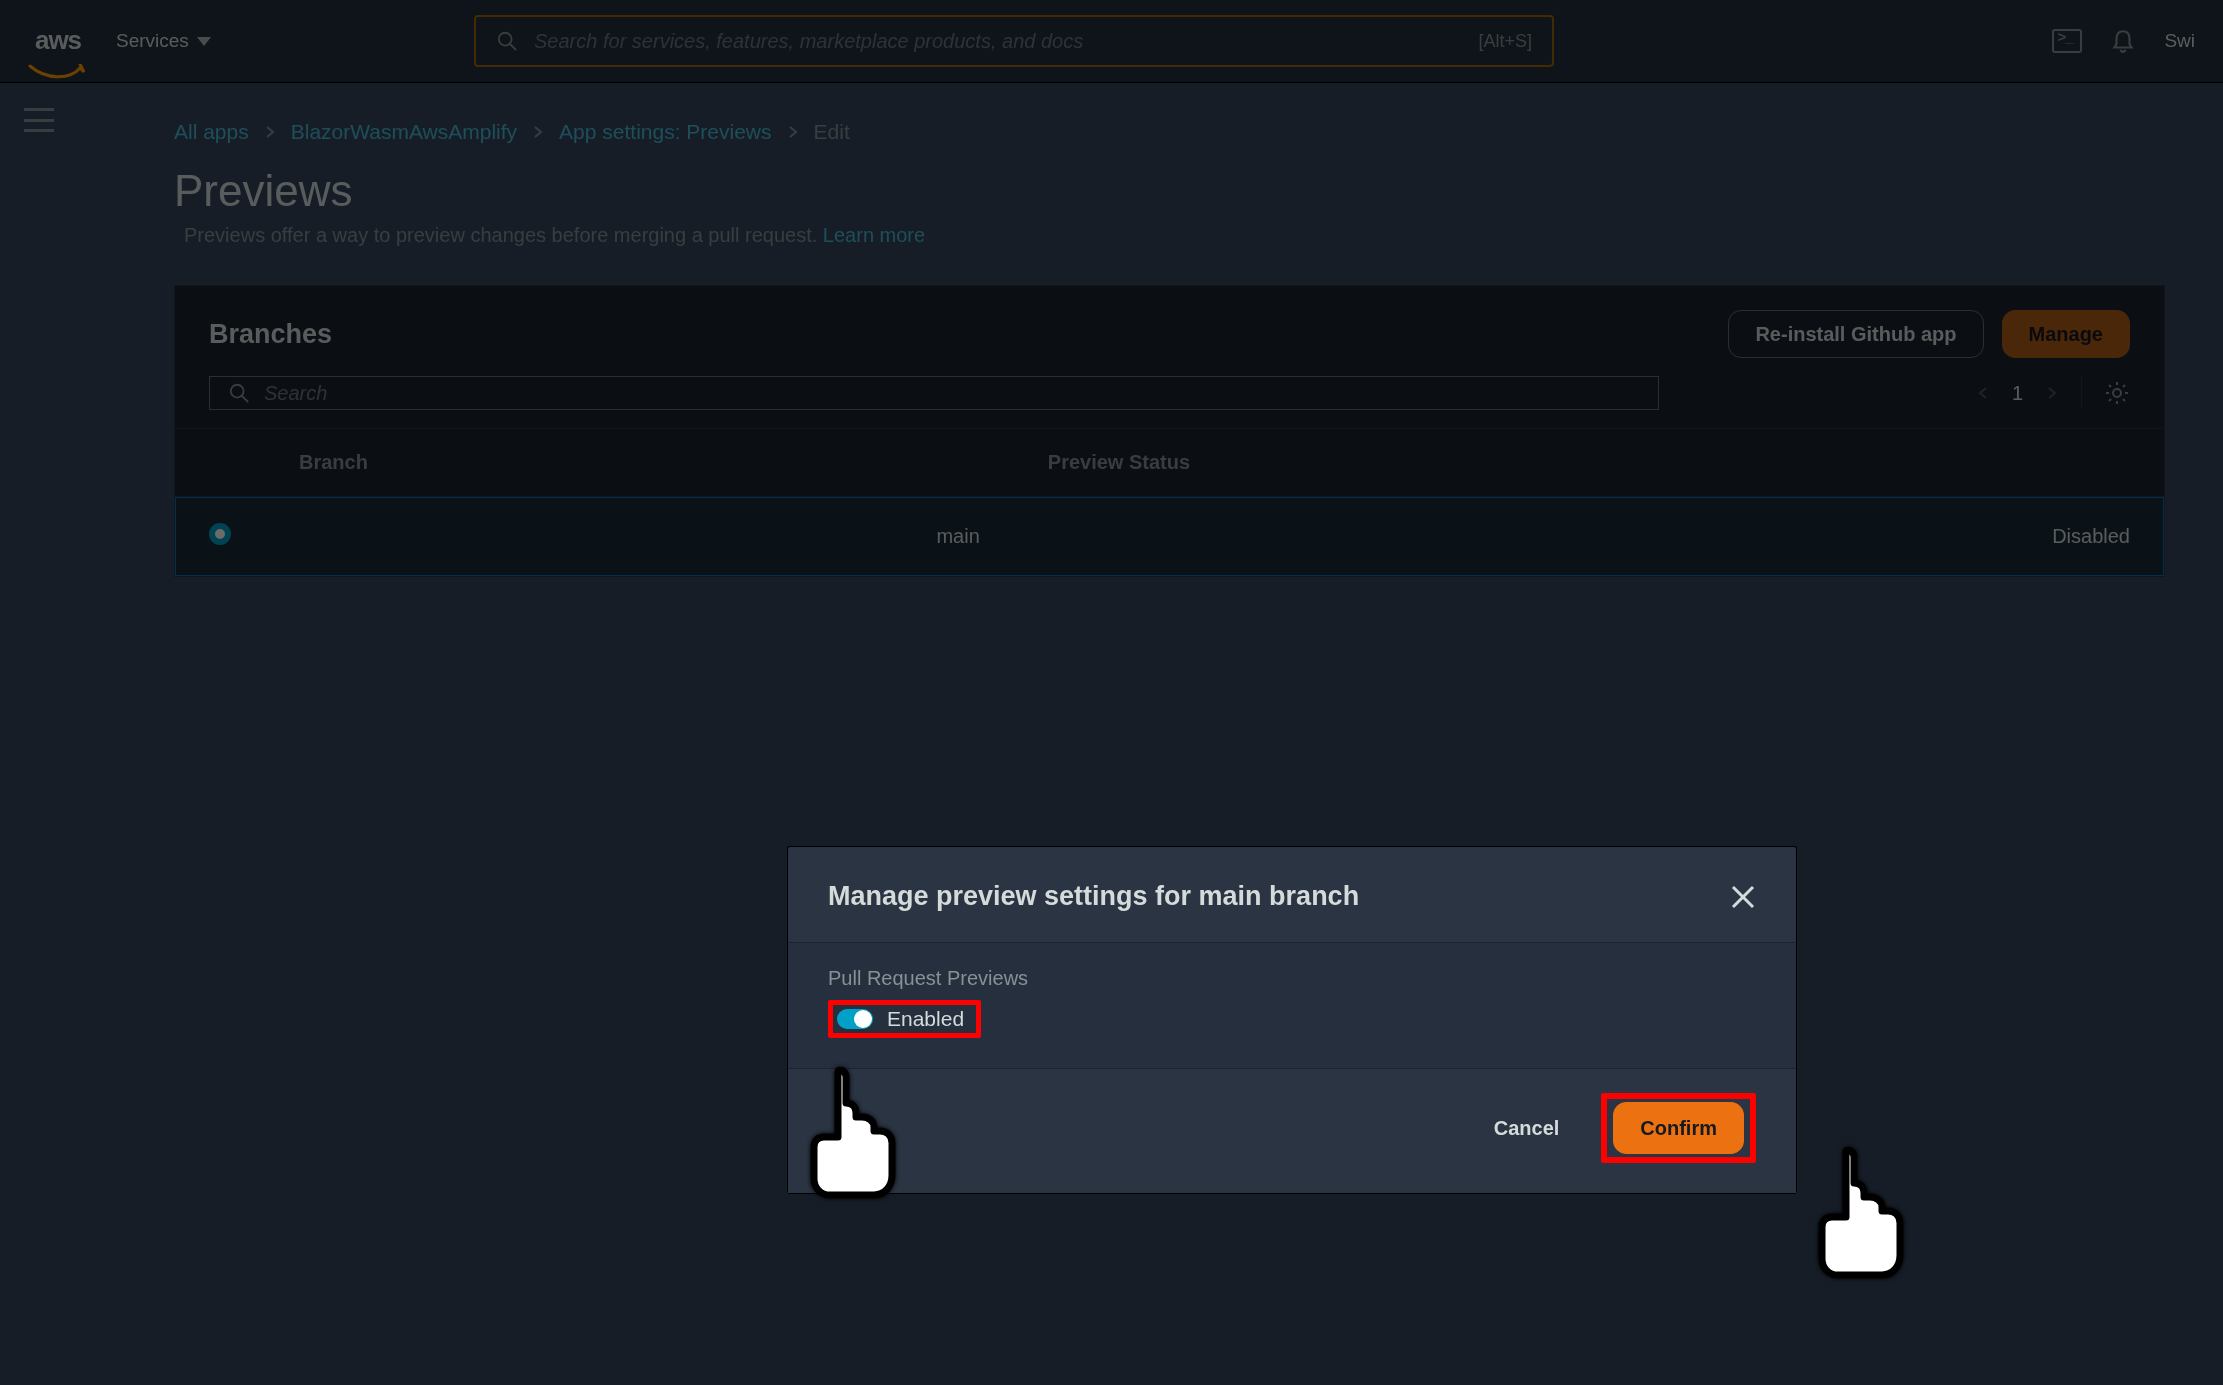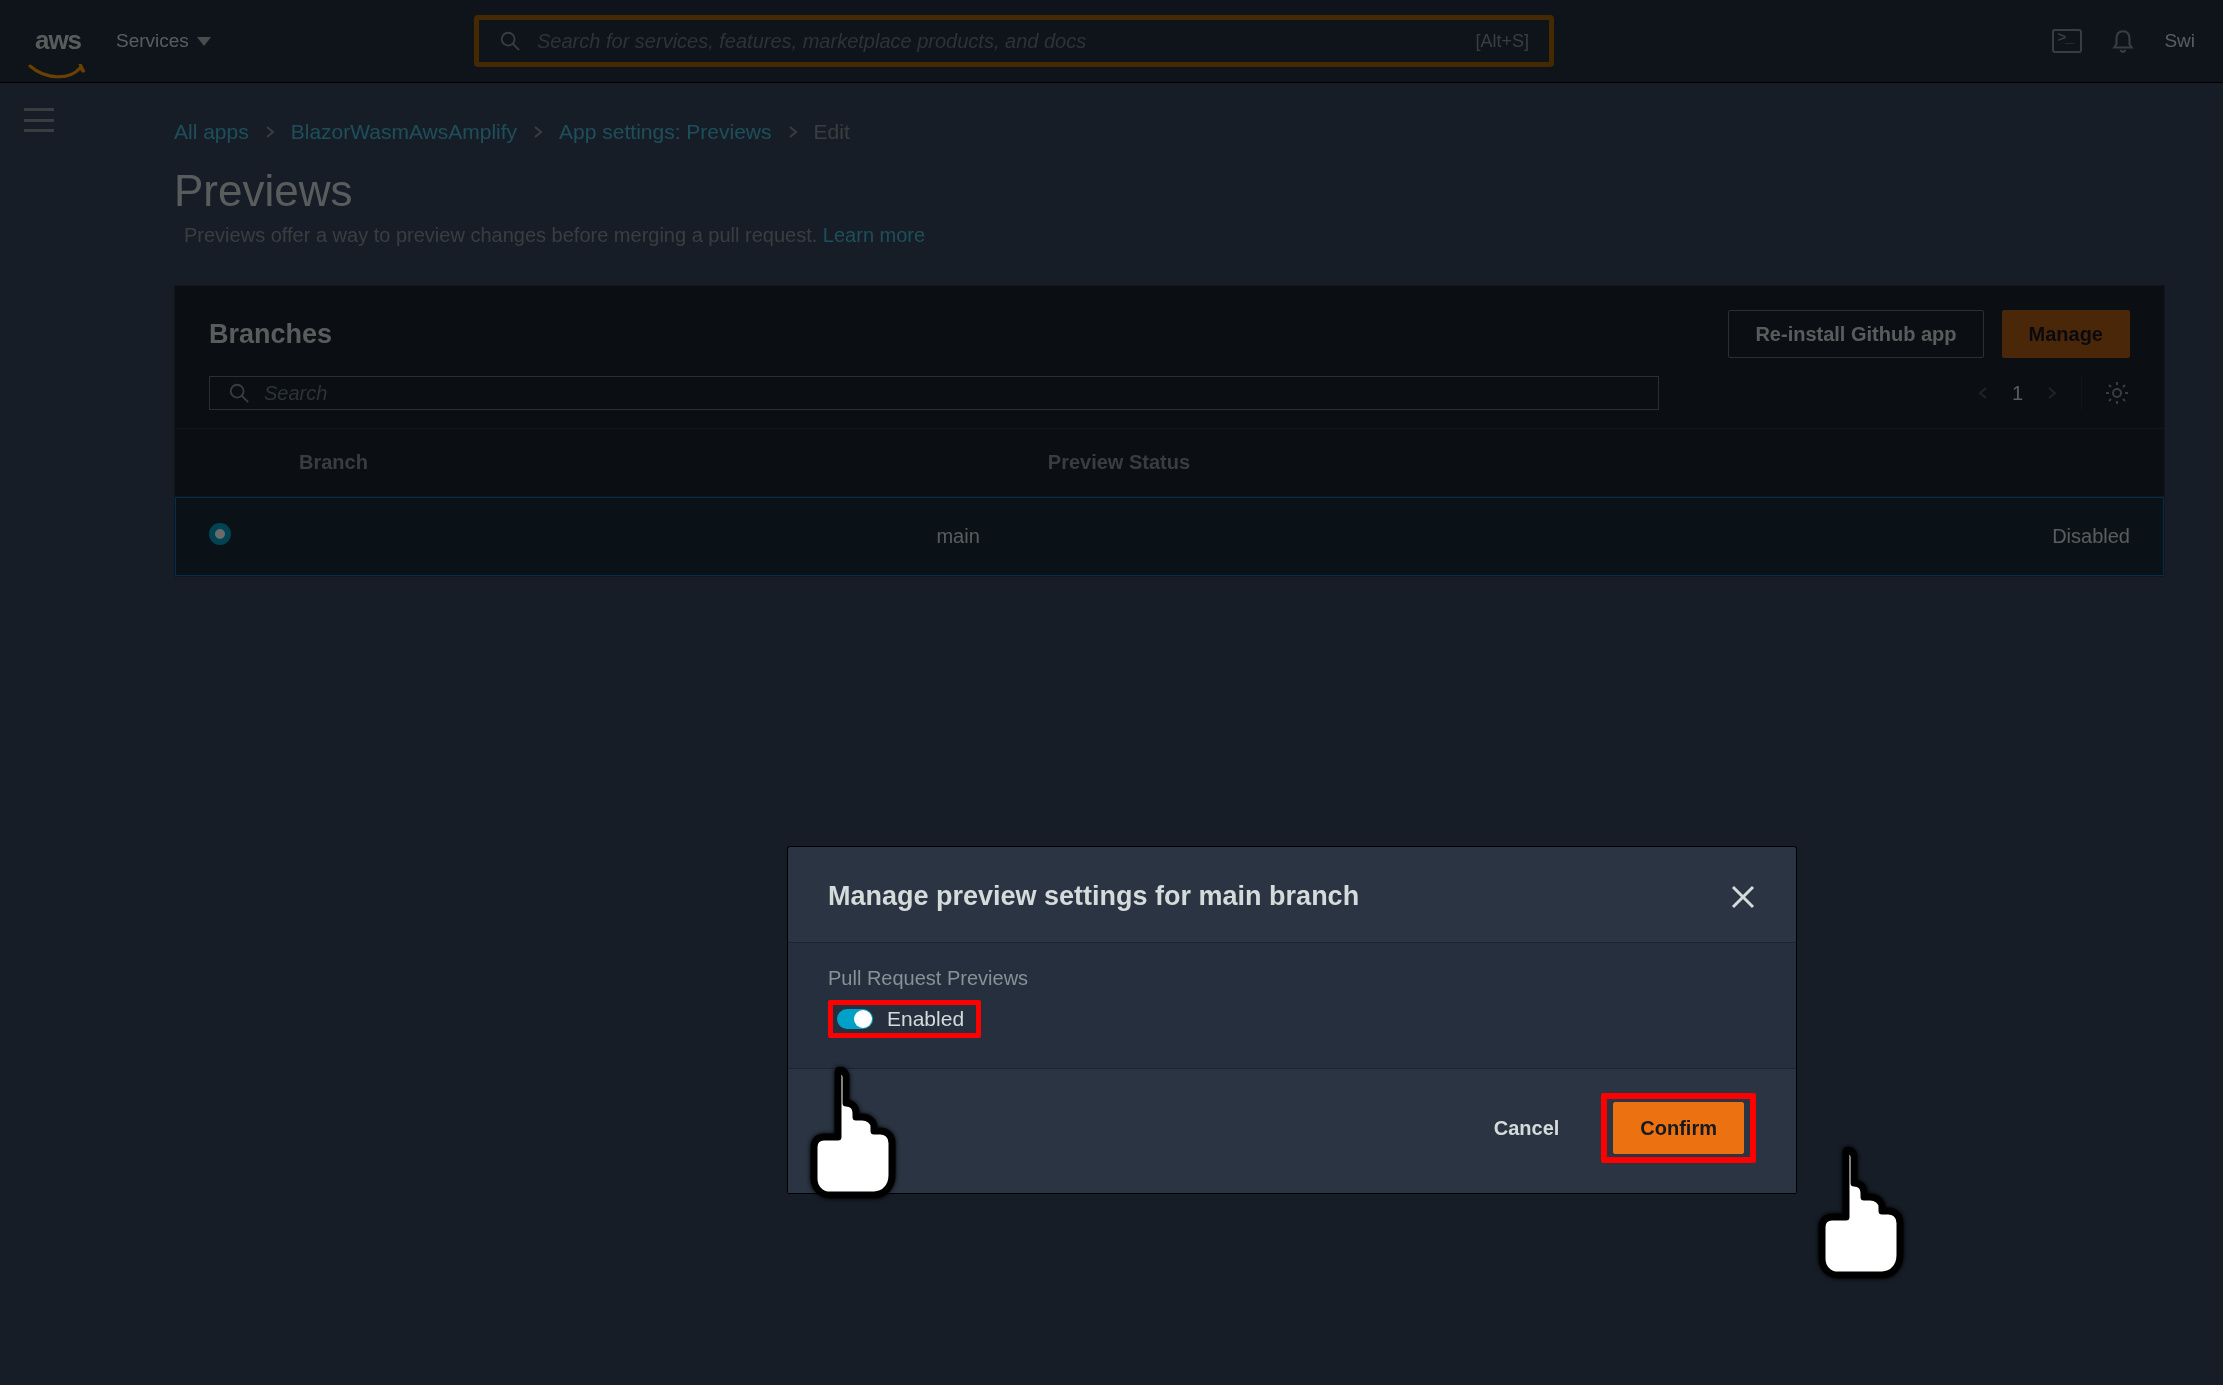--- a/index.html
+++ b/index.html
@@ -27,21 +27,21 @@
   .dim-layer{position:absolute;inset:0;filter:brightness(0.42);}
 
   
   .topbar{position:absolute;left:0;right:0;top:0;height:83px;background:var(--panel-2);border-bottom:1px solid #000;display:flex;align-items:center;padding:0 28px;gap:28px;}
   .aws-logo{display:flex;flex-direction:column;align-items:center;gap:11px;margin-top:24px;}
   .aws-logo .txt{font-weight:700;letter-spacing:-1px;color:#d5dbdb;font-size:26px;line-height:1;}
   .aws-logo .smile{width:60px;height:16px;}
   .aws-logo .smile path{stroke:#ff9900;fill:none;stroke-width:3;stroke-linecap:round;}
   .services{color:var(--text);cursor:pointer;display:flex;align-items:center;gap:8px;font-size:19px;}
   .caret-down{display:inline-block;width:0;height:0;border-left:7px solid transparent;border-right:7px solid transparent;border-top:9px solid #aab7b8;}
-  .search-wrap{margin-left:auto;margin-right:auto;width:1080px;height:52px;background:var(--panel-2);border:5px solid #a16207;border-radius:4px;display:flex;align-items:center;padding:0 20px;gap:14px;}
+  .search-wrap{margin-left:auto;margin-right:auto;width:1080px;height:52px;background:var(--panel-2);border:2px solid #a16207;border-radius:4px;display:flex;align-items:center;padding:0 20px;gap:14px;}
   .mag-icon{width:22px;height:22px;flex-shrink:0;}
   .mag-icon circle,.mag-icon line{stroke:var(--text-dim);fill:none;stroke-width:2;}
   .search-wrap input{flex:1;background:transparent;border:none;outline:none;color:var(--text);font-size:20px;font-style:italic;}
   .search-wrap input::placeholder{color:var(--text-mute);}
   .search-kbd{color:var(--text-dim);font-size:18px;}
   .top-right{margin-left:auto;display:flex;align-items:center;gap:28px;}
   .shell-icon{width:30px;height:24px;border:2px solid var(--text-dim);border-radius:3px;position:relative;}
   .shell-icon::after{content:">_";position:absolute;top:-3px;left:3px;font-size:15px;color:var(--text-dim);letter-spacing:-1px;font-weight:700;}
   .bell-icon{width:26px;height:26px;}
   .bell-icon path{stroke:var(--text-dim);fill:none;stroke-width:2;}
@@ -58,21 +58,21 @@
   .chev{width:14px;height:14px;}
   .chev polyline{stroke:var(--text-dim);fill:none;stroke-width:2;}
   h1.page-title{margin:22px 0 8px 0;font-weight:400;font-size:44px;color:var(--text);}
   .subtitle{font-size:20px;color:var(--text-dim);margin-left:10px;}
   .subtitle a{color:var(--link);text-decoration:none;}
 
   .panel{margin-top:38px;background:var(--panel);border:1px solid var(--divider);}
   .panel-head{display:flex;align-items:center;padding:24px 34px 18px 34px;}
   .panel-title{font-size:27px;font-weight:700;}
   .panel-actions{margin-left:auto;display:flex;gap:18px;}
-  .btn{height:48px;padding:1px 26px;border-radius:2px;font-size:20px;font-weight:700;display:inline-flex;align-items:center;justify-content:center;cursor:pointer;border:1px solid var(--input-border);background:transparent;color:var(--text);}
+  .btn{height:48px;padding:1px 26px;border-radius:13px;font-size:20px;font-weight:700;display:inline-flex;align-items:center;justify-content:center;cursor:pointer;border:1px solid var(--input-border);background:transparent;color:var(--text);}
   .btn-primary{background:var(--orange);border-color:var(--orange);color:#16191f;}
   .btn-primary-dim{background:#b35c15;border-color:#b35c15;color:#16191f;}
   .btn-link{border:none;background:transparent;color:var(--text);}
 
   .toolbar{display:flex;align-items:center;gap:30px;padding:0 34px 18px 34px;}
   .table-search{flex:1;max-width:1450px;height:34px;border:1px solid var(--input-border);display:flex;align-items:center;gap:12px;padding:0 18px;}
   .table-search input{flex:1;background:transparent;border:none;outline:none;color:var(--text);font-size:20px;font-style:italic;}
   .table-search input::placeholder{color:var(--text-mute);}
   .pager{display:flex;align-items:center;gap:22px;margin-left:auto;font-size:20px;color:var(--text);}
   .pager .off polyline{stroke:#4a5662;}

